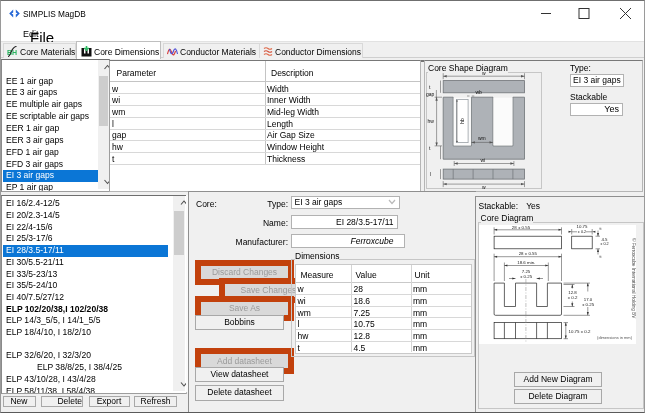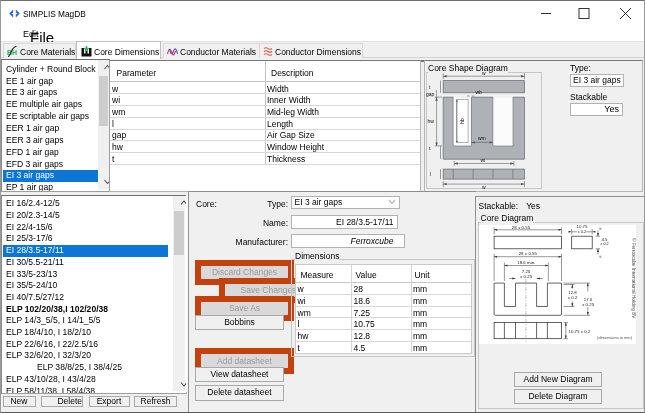--- a/index.html
+++ b/index.html
@@ -74,21 +74,20 @@
     <path d="M1 2.5 Q3 1 5 2.5 T9 2.5" stroke="#e06a4a" stroke-width="1.2" fill="none"></path>
     <path d="M1 5.5 Q3 4 5 5.5 T9 5.5" stroke="#d4503a" stroke-width="1.2" fill="none"></path>
     <path d="M1 8.5 Q3 7 5 8.5 T9 8.5" stroke="#e06a4a" stroke-width="1.2" fill="none"></path>
    </svg>
    <div class="tablabel" style="left:15px;">Conductor Dimensions</div>
  </div>
 </div>
 <div style="position:absolute;left:1px;top:59.8px;width:642px;height:2px;background:#757575;"></div>
 
 <div class="listbox" id="list1" style="left:1px;top:59px;width:107px;height:131px;border-color:#6e6e6e #9d9d9d #9d9d9d #8a8a8a;">
- <div class="li" style="top:3.7px;">Cylinder + Round Block</div>
  <div class="li" style="top:15.5px;">EE 1 air gap</div>
  <div class="li" style="top:27.4px;">EE 3 air gaps</div>
  <div class="li" style="top:39.2px;">EE multiple air gaps</div>
  <div class="li" style="top:51.1px;">EE scriptable air gaps</div>
  <div class="li" style="top:62.9px;">EER 1 air gap</div>
  <div class="li" style="top:74.8px;">EER 3 air gaps</div>
  <div class="li" style="top:86.6px;">EFD 1 air gap</div>
  <div class="li" style="top:98.5px;">EFD 3 air gaps</div>
  <div class="li sel" style="top:110.3px;width:92px;">EI 3 air gaps</div>
  <div class="li" style="top:122.2px;">EP 1 air gap</div>
@@ -214,21 +213,20 @@
  <div class="li" style="top:25.7px;">EI 22/4-15/6</div>
  <div class="li" style="top:37.4px;">EI 25/3-17/6</div>
  <div class="li sel" style="top:49.1px;width:166px;">EI 28/3.5-17/11</div>
  <div class="li" style="top:60.8px;">EI 30/5.5-21/11</div>
  <div class="li" style="top:72.5px;">EI 33/5-23/13</div>
  <div class="li" style="top:84.2px;">EI 35/5-24/10</div>
  <div class="li" style="top:95.9px;">EI 40/7.5/27/12</div>
  <div class="li" style="top:107.6px;font-weight:bold;">ELP 102/20/38,I 102/20/38</div>
  <div class="li" style="top:119.3px;">ELP 14/3_5/5, I 14/1_5/5</div>
  <div class="li" style="top:131px;">ELP 18/4/10, I 18/2/10</div>
- <div class="li" style="top:142.7px;">ELP 22/6/16, I 22/2.5/16</div>
  <div class="li" style="top:154.4px;">ELP 32/6/20, I 32/3/20</div>
  <div class="li" style="top:166.1px;margin-left:31px;">ELP 38/8/25, I 38/4/25</div>
  <div class="li" style="top:177.8px;">ELP 43/10/28, I 43/4/28</div>
  <div class="li" style="top:189.5px;">ELP 58/11/38, I 58/4/38</div>
  <div style="position:absolute;left:166px;top:0;width:18px;height:195px;background:#fff;"></div>
  <div class="sb" style="left:171px;top:0;width:12px;height:195px;">
   <div class="sbbtn" style="top:0;height:14px;">
         <svg width="10" height="14" viewBox="0 0 10 14">
           <path d="M2 8.5 L5 5 L8 8.5" stroke="#505050" fill="none" stroke-width="1.1"></path>
         </svg>

